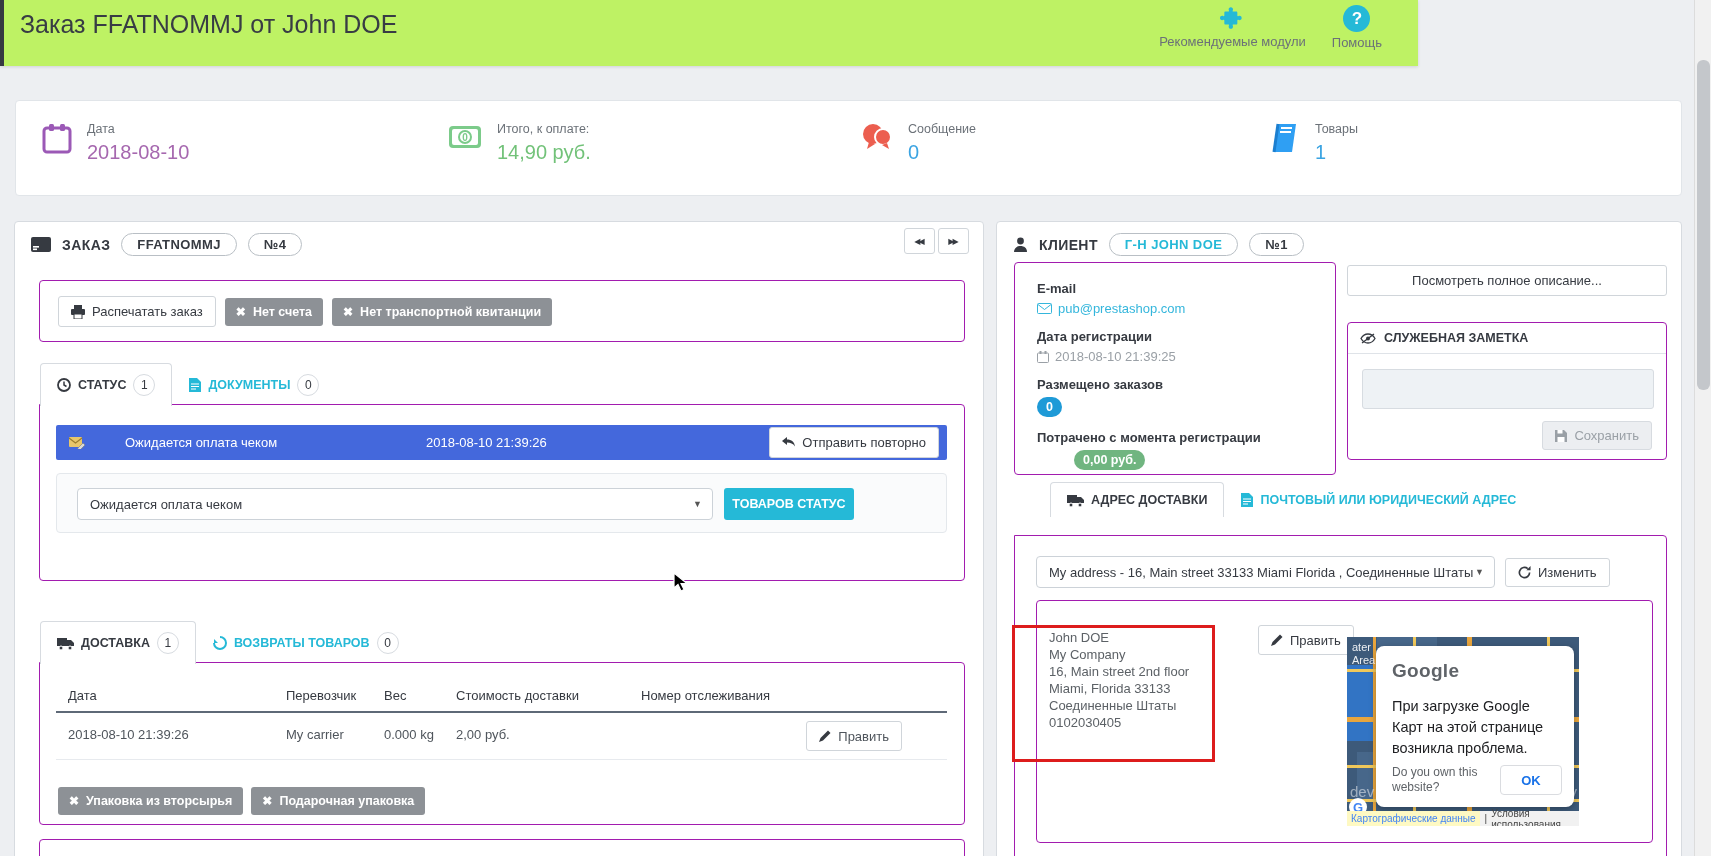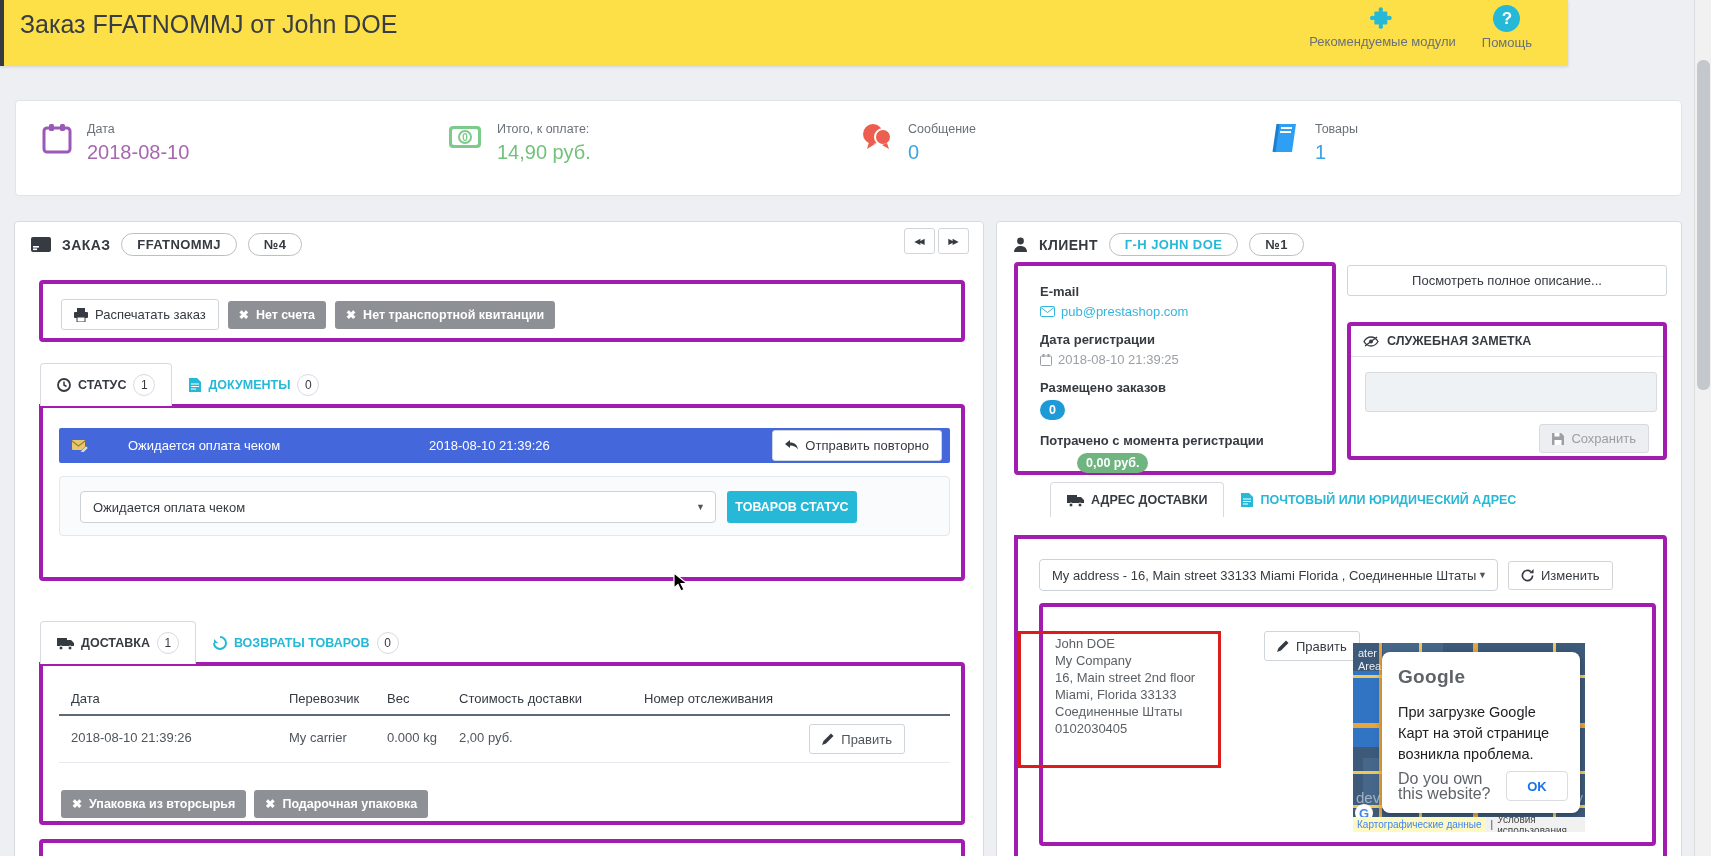--- a/index.html
+++ b/index.html
@@ -1,20 +1,20 @@
 <!DOCTYPE html>
 <html><head>
 <meta charset="utf-8">
 <style>
   * { box-sizing: border-box; margin: 0; padding: 0; }
   body { font-family: "Liberation Sans", sans-serif; }
   .page { position: relative; width: 1711px; height: 856px; background: #edeff2; overflow: hidden; color: #363a41; font-size: 13px; }
 
   
-  .topbar { position: absolute; left: 0; top: 0; width: 1568px; height: 66px; background: #fde047; box-shadow: 0 1px 3px rgba(0,0,0,.12); }
+  .topbar { position: absolute; left: 0; top: 0; width: 1418px; height: 66px; background: #bef264; box-shadow: 0 1px 3px rgba(0,0,0,.12); }
   .side-strip { position: absolute; left: 0; top: 0; width: 4px; height: 66px; background: #363a41; }
   .page-title { position: absolute; left: 20px; top: 10px; font-size: 25px; font-weight: 400; color: #383c44; }
   .topbar-right { position: absolute; right: 36px; top: 5px; display: flex; gap: 26px; }
   .top-action { display: flex; flex-direction: column; align-items: center; gap: 3px; font-size: 13px; color: #6b7178; cursor: pointer; }
   .help-circle { width: 27px; height: 27px; border-radius: 50%; background: #25b9d7; color: #fff; font-weight: bold; font-size: 17px; display: flex; align-items: center; justify-content: center; }
 
   
   .kpi-card { position: absolute; left: 15px; top: 100px; width: 1667px; height: 96px; background: #fff; border: 1px solid #e1e5e9; border-radius: 4px; }
   .kpi { position: absolute; top: 21px; display: flex; gap: 15px; align-items: flex-start; }
   #kpi-0 { left: 26px; } #kpi-1 { left: 432px; } #kpi-2 { left: 845px; } #kpi-3 { left: 1256px; }
@@ -27,21 +27,21 @@
   
   .panel { position: absolute; top: 221px; background: #fff; border: 1px solid #d7dbe0; border-radius: 4px; }
   .order-panel { left: 14px; width: 970px; height: 640px; }
   .customer-panel { left: 996px; width: 686px; height: 640px; }
   .panel-header { position: absolute; left: 16px; top: 11px; display: flex; align-items: center; gap: 11px; font-weight: 700; font-size: 14px; letter-spacing: .4px; }
   .pill { border: 1px solid #b9bfc5; border-radius: 15px; padding: 3px 15px; font-weight: 700; font-size: 13px; background: #fff; }
   .pill.blue { color: #25b9d7; }
   .nav-arrows { position: absolute; right: 14px; top: 6px; display: flex; gap: 3px; }
   .nav-btn { width: 31px; height: 26px; border: 1px solid #d0d5da; border-radius: 3px; background: #fff; display: flex; align-items: center; justify-content: center; font-size: 8px; letter-spacing: -2px; color: #363a41; cursor: pointer; padding-right: 2px; }
 
-  .inner-box { position: absolute; border: 4px solid #a21caf; border-radius: 4px; background: #fff; }
+  .inner-box { position: absolute; border: 1px solid #a21caf; border-radius: 4px; background: #fff; }
   .btn { display: inline-flex; align-items: center; gap: 7px; border: 1px solid #d0d5da; border-radius: 3px; background: #fff; color: #363a41; font-size: 13px; padding: 0 12px; height: 31px; cursor: pointer; white-space: nowrap; }
   .chip { display: inline-flex; align-items: center; gap: 7px; border-radius: 3px; background: #8d9196; color: #fff; font-size: 12.5px; font-weight: 600; padding: 0 11px; height: 28px; white-space: nowrap; }
   .chip .x { font-weight: 700; font-size: 12px; }
 
   
   #order-actions { left: 24px; top: 58px; width: 926px; height: 62px; }
   #order-actions .row { position: absolute; left: 18px; top: 15px; display: flex; gap: 9px; align-items: center; }
 
   
   .tabs { position: absolute; display: flex; z-index: 2; }
@@ -112,21 +112,21 @@
   .map-block { position: absolute; background: #47678a; }
   .water { position: absolute; left: 0; top: 28px; width: 26px; height: 76px; background: #3274c4; }
   .map-label { position: absolute; left: 5px; top: 4px; width: 42px; color: rgba(255,255,255,.9); font-size: 11px; line-height: 13px; }
   .watermark { position: absolute; color: rgba(255,255,255,.5); font-size: 15px; text-align: right; }
   #wm-left { left: 3px; bottom: 26px; } #wm-right { right: 2px; bottom: 26px; }
   .fullscreen-btn { position: absolute; right: 14px; top: 9px; width: 30px; height: 30px; background: #fff; border-radius: 2px; display: flex; align-items: center; justify-content: center; cursor: pointer; z-index: 1; }
   .map-dialog { position: absolute; left: 29px; top: 9px; width: 198px; height: 161px; background: #fff; border-radius: 8px; box-shadow: 0 2px 7px rgba(0,0,0,.3); z-index: 2; padding: 14px 16px; }
   .g-logo { font-size: 19px; color: #5f6368; font-weight: 600; letter-spacing: .3px; }
   .g-msg { margin-top: 14px; font-size: 14.5px; line-height: 21px; color: #202124; }
   .g-row { position: absolute; left: 16px; right: 12px; bottom: 12px; display: flex; align-items: center; justify-content: space-between; }
-  .g-own { width: 96px; font-size: 16px; line-height: 15px; color: #5f6368; }
+  .g-own { width: 96px; font-size: 12px; line-height: 15px; color: #5f6368; }
   .ok-btn { width: 62px; height: 30px; background: #fff; border: 1px solid #dadce0; border-radius: 4px; color: #1a73e8; font-weight: 700; font-size: 13px; cursor: pointer; font-family: "Liberation Sans", sans-serif; }
   .map-attrib { position: absolute; left: 0; right: 0; bottom: 0; height: 15px; display: flex; align-items: center; font-size: 10px; z-index: 2; }
   .attrib-data { background: #fef9c3; color: #4285f4; padding: 1px 4px; height: 15px; display: flex; align-items: center; }
   .attrib-terms { background: #f1f1f1; color: #444; padding: 1px 5px; height: 15px; display: flex; align-items: center; gap: 4px; flex: 1; }
   .g-mini { position: absolute; left: 2px; bottom: 10px; width: 18px; height: 18px; background: #fff; border-radius: 50%; color: #4285f4; font-weight: 700; font-size: 13px; display: flex; align-items: center; justify-content: center; z-index: 1; }
 
   
   .scrollbar { position: absolute; right: 0; top: 0; width: 17px; height: 856px; background: #f1f1f1; border-left: 1px solid #dcdcdc; }
   .scroll-thumb { position: absolute; left: 2px; top: 60px; width: 13px; height: 330px; background: #c4c7cb; border-radius: 6px; }
 

